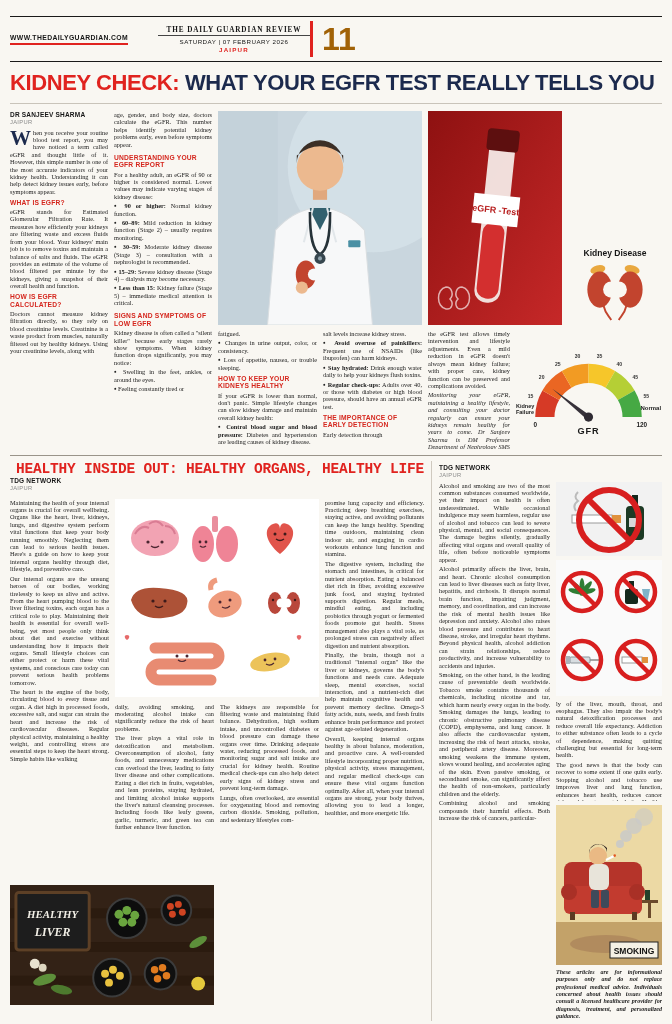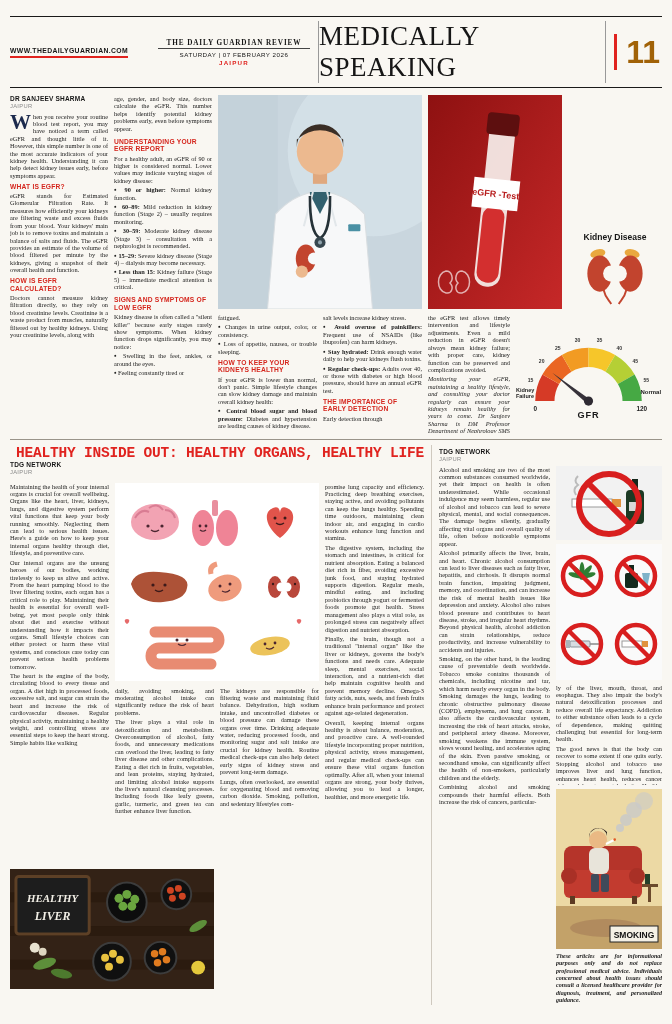--- a/index.html
+++ b/index.html
@@ -105,25 +105,25 @@
     <header class="masthead">
       <div class="mh-left">
         <div class="mh-url">WWW.THEDAILYGUARDIAN.COM</div>
         <div class="mh-url-rule"></div>
       </div>
       <div class="mh-center">
         <div class="mh-paper">THE DAILY GUARDIAN REVIEW</div>
         <div class="mh-date">SATURDAY | 07 FEBRUARY 2026</div>
         <div class="mh-city">JAIPUR</div>
       </div>
-      <div class="mh-title">MEDICALLY SPEAKING</div>
       <div class="mh-page">11</div>
     </header>
 
     <section>
+      <h1 class="k-headline"><span class="hl-red">KIDNEY CHECK:</span><span class="hl-navy"> WHAT YOUR EGFR TEST REALLY TELLS YOU</span></h1>
 
       <div class="k-body">
         <div class="kcol">
           <div class="byline">
             <div class="by-name">DR SANJEEV SHARMA</div>
             <div class="by-city">JAIPUR</div>
           </div>
           <div class="blocks">
               <div class="blk blk-dc"><span class="dropcap">W</span>hen you receive your routine blood test report, you may have noticed a term called eGFR and thought little of it. However, this simple number is one of the most accurate indicators of your kidney health. Understanding it can help detect kidney issues early, before symptoms appear.</div>
               <div class="blk blk-h">WHAT IS EGFR?</div>

